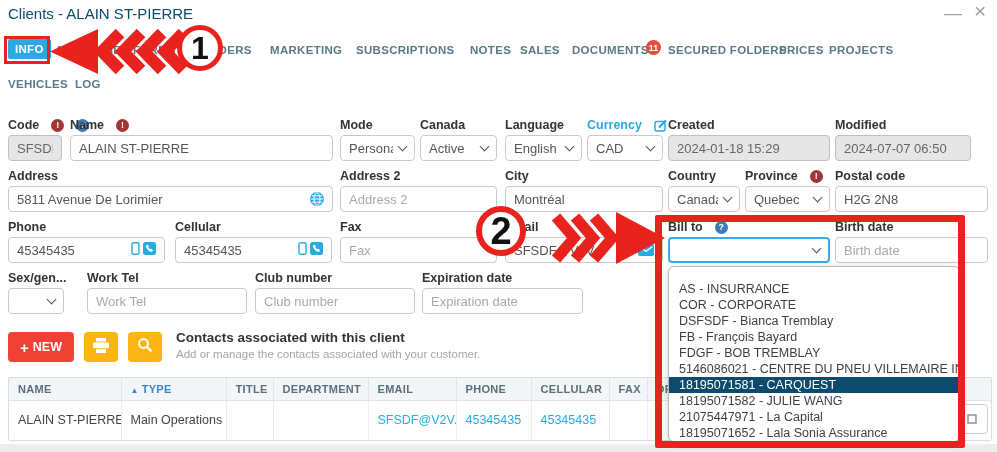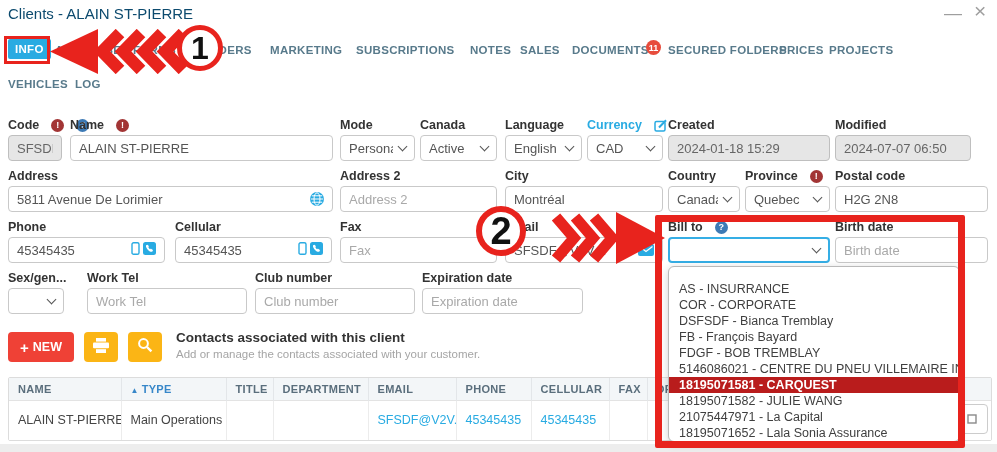--- a/index.html
+++ b/index.html
@@ -58,21 +58,21 @@
   th:last-child, td:last-child { border-right:none; }
   .th-sorted { color:#3787c9; }
   .sort-ico { font-size:8px; color:#3787c9; margin-right:3px; }
   .cell-link { color:#29abe2; }
 
   
   .dropdown { position:absolute; left:668px; top:266px; width:292px; height:176px; background:#fff;
               border:1px solid #b9b9b9; border-radius:6px; box-shadow:0 2px 8px rgba(0,0,0,.18);
               padding-top:14px; z-index:5; overflow:hidden; }
   .dd-item { height:16px; line-height:16px; font-size:12.5px; color:#3f3f3f; padding:0 10px; white-space:nowrap; cursor:default; }
-  .dd-item.hl { background:#b91c1c; color:#fff; font-weight:700; }
+  .dd-item.hl { background:#0c4a6e; color:#fff; font-weight:400; }
 
   .grey-strip { position:absolute; left:0; top:444px; width:997px; height:8px; background:#ededed; }
 
   .row-action { position:absolute; left:956px; top:404px; width:32px; height:30px; border:1px solid #ccc;
                 border-radius:4px; background:#fff; display:flex; align-items:center; justify-content:center; z-index:1; }
 
   
   .anno { z-index:20; }
   .anno-rect { position:absolute; border:7px solid #e8231d; border-radius:2px; }
   .anno-rect-info { position:absolute; border:3px solid #e8231d; }

